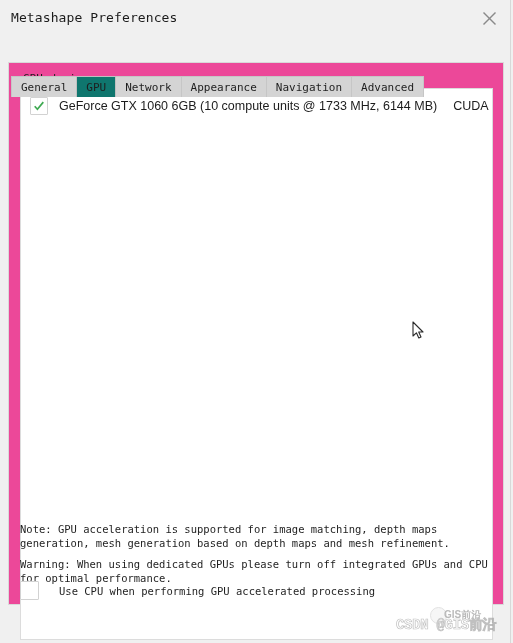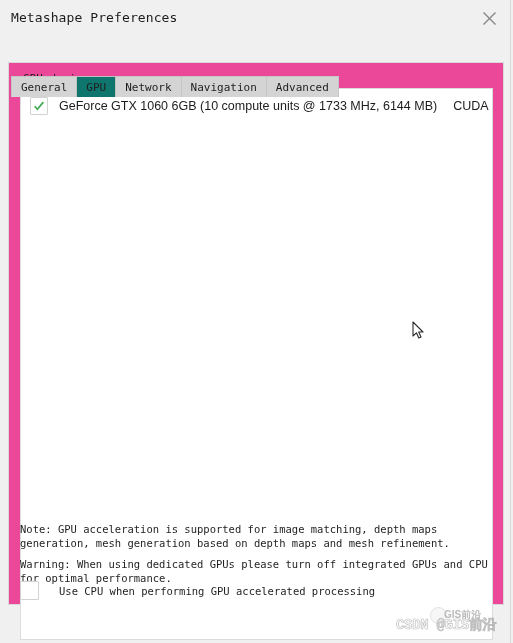--- a/index.html
+++ b/index.html
@@ -297,20 +297,21 @@
           <line x1="13.5" y1="1.5" x2="1.5" y2="13.5" stroke="#8a8a8a" stroke-width="1.4"></line>
         </svg>
       </span>
     </div>
   </div>
 
   <div class="tabstrip">
     <div class="tab">General</div>
     <div class="tab selected">GPU</div>
     <div class="tab">Network</div>
+    <div class="tab">Appearance</div>
     <div class="tab">Navigation</div>
     <div class="tab">Advanced</div>
   </div>
 
   <div class="tabpanel">
 
     <div class="panel-label">GPU devices:</div>
 
     <div class="devicelist">
       <div class="device-row">

